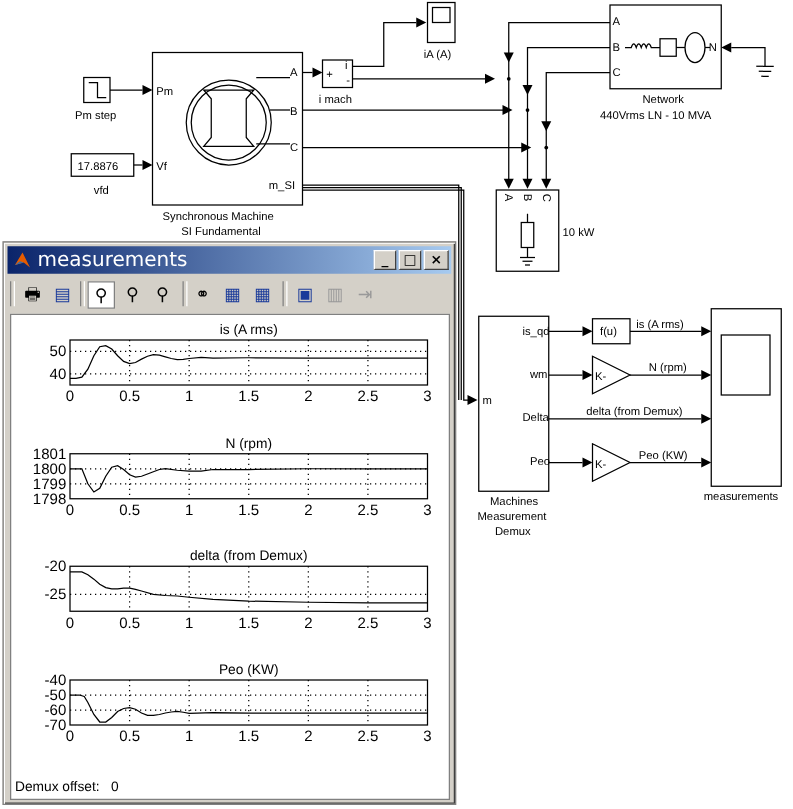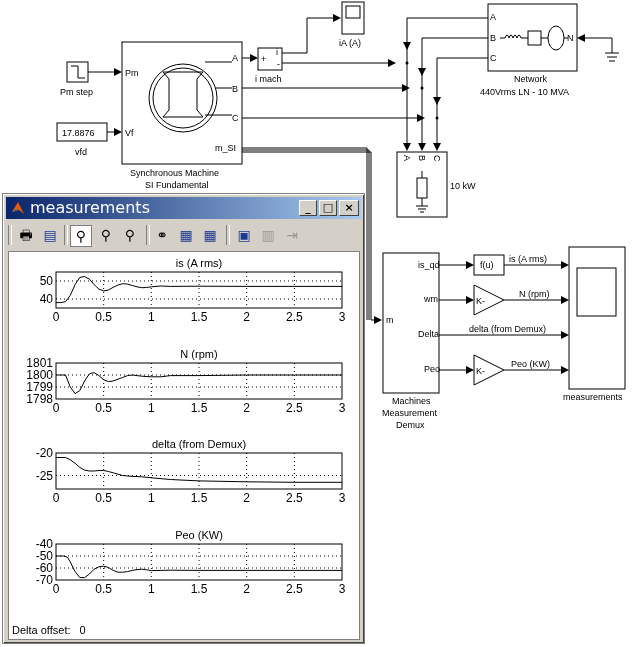--- a/index.html
+++ b/index.html
@@ -311,17 +311,17 @@
         <text x="44" y="332" text-anchor="end" class="axtxt">-70</text>
         <line x1="47" y1="316" x2="333" y2="316" stroke="#000" stroke-dasharray="1,3"></line>
         <text x="44" y="320" text-anchor="end" class="axtxt">-60</text>
         <line x1="47" y1="304" x2="333" y2="304" stroke="#000" stroke-dasharray="1,3"></line>
         <text x="44" y="308" text-anchor="end" class="axtxt">-50</text>
         <text x="44" y="296" text-anchor="end" class="axtxt">-40</text>
         <rect x="47" y="292" width="286" height="36" fill="none" stroke="#000"></rect>
         <polyline points="47.0,304.0 54.6,304.0 58.4,305.2 61.3,310.0 66.1,319.6 70.8,325.6 75.6,325.6 80.4,322.0 85.1,317.2 89.9,314.8 94.7,314.2 99.4,315.4 104.2,318.4 109.0,320.2 113.7,320.2 118.5,319.6 123.3,318.4 128.0,317.6 132.8,317.2 137.6,317.8 142.3,318.6 161.4,318.2 190.0,318.4 237.7,318.4 285.3,318.4 333.0,318.4" fill="none" stroke="#000" stroke-width="1"></polyline>
       </svg>
     <div id="time-offset">
-      <span>Delta offset:</span>
+      <span>Demux offset:</span>
       <span style="margin-left:6px">0</span>
     </div>
   </div>
 </div>
 
 </body></html>

